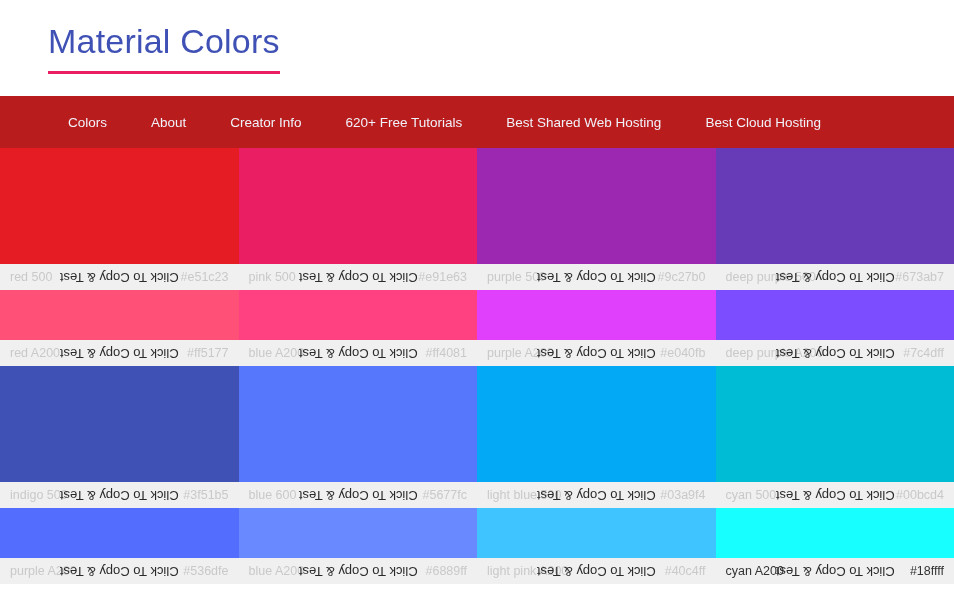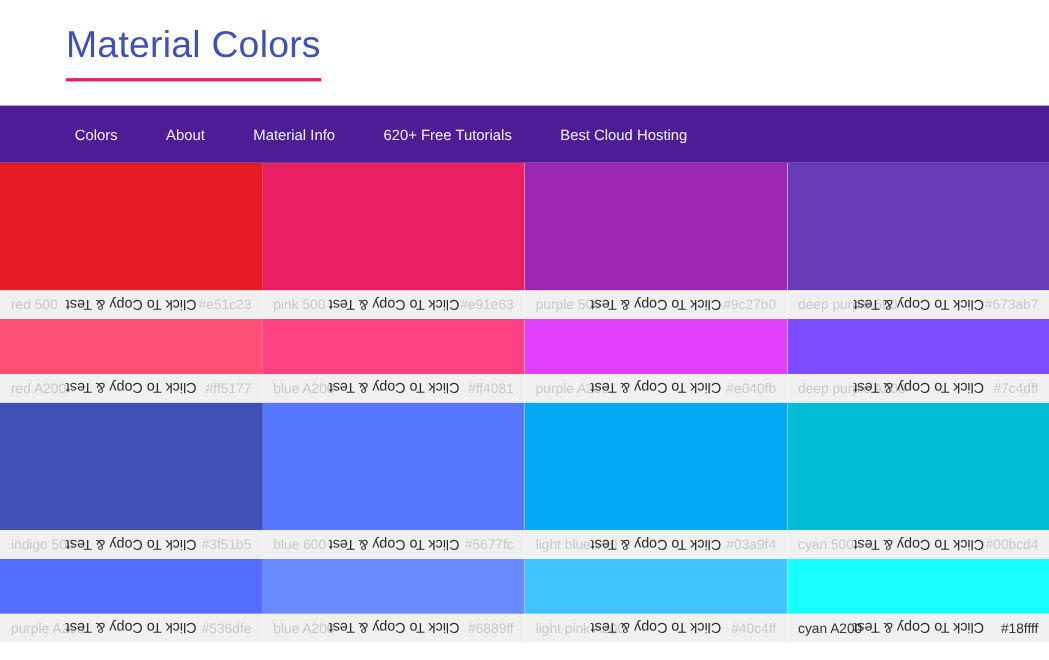--- a/index.html
+++ b/index.html
@@ -10,21 +10,21 @@
     background: #ffffff;
     font-family: "Liberation Sans", sans-serif;
   }
 
   
   .site-header {
     height: 96px;
     background: #ffffff;
     display: flex;
     align-items: center;
-    padding-left: 60px;
+    padding-left: 48px;
   }
   .site-title {
     font-size: 34px;
     font-weight: 400;
     color: #3f51b5;
     letter-spacing: 0.2px;
     line-height: 1.15;
     padding-bottom: 9px;
     border-bottom: 3px solid #e91e63;
     display: inline-block;
@@ -101,25 +101,26 @@
     line-height: 1;
   }
 </style>
 </head>
 <body>
 
 <header class="site-header">
   <h1 class="site-title">Material Colors</h1>
 </header>
 
-<nav class="main-nav" id="main-nav" style="background: #4c1d95;">
+<nav class="main-nav" id="main-nav" style="background: #b91c1c;">
     <a class="nav-item">Colors</a>
     <a class="nav-item">About</a>
-    <a class="nav-item">Material Info</a>
+    <a class="nav-item">Creator Info</a>
     <a class="nav-item">620+ Free Tutorials</a>
+    <a class="nav-item">Best Shared Web Hosting</a>
     <a class="nav-item">Best Cloud Hosting</a>
   </nav>
 
 <main class="palette-grid" id="palette-grid">
     <div class="swatch tall">
       <div class="swatch-color" style="background: rgb(229, 28, 35);"></div>
       <div class="swatch-bar">
         <span class="swatch-name">red 500</span>
         <span class="swatch-hex">#e51c23</span>
         <span class="copy-overlay">Click To Copy &amp; Test</span>

